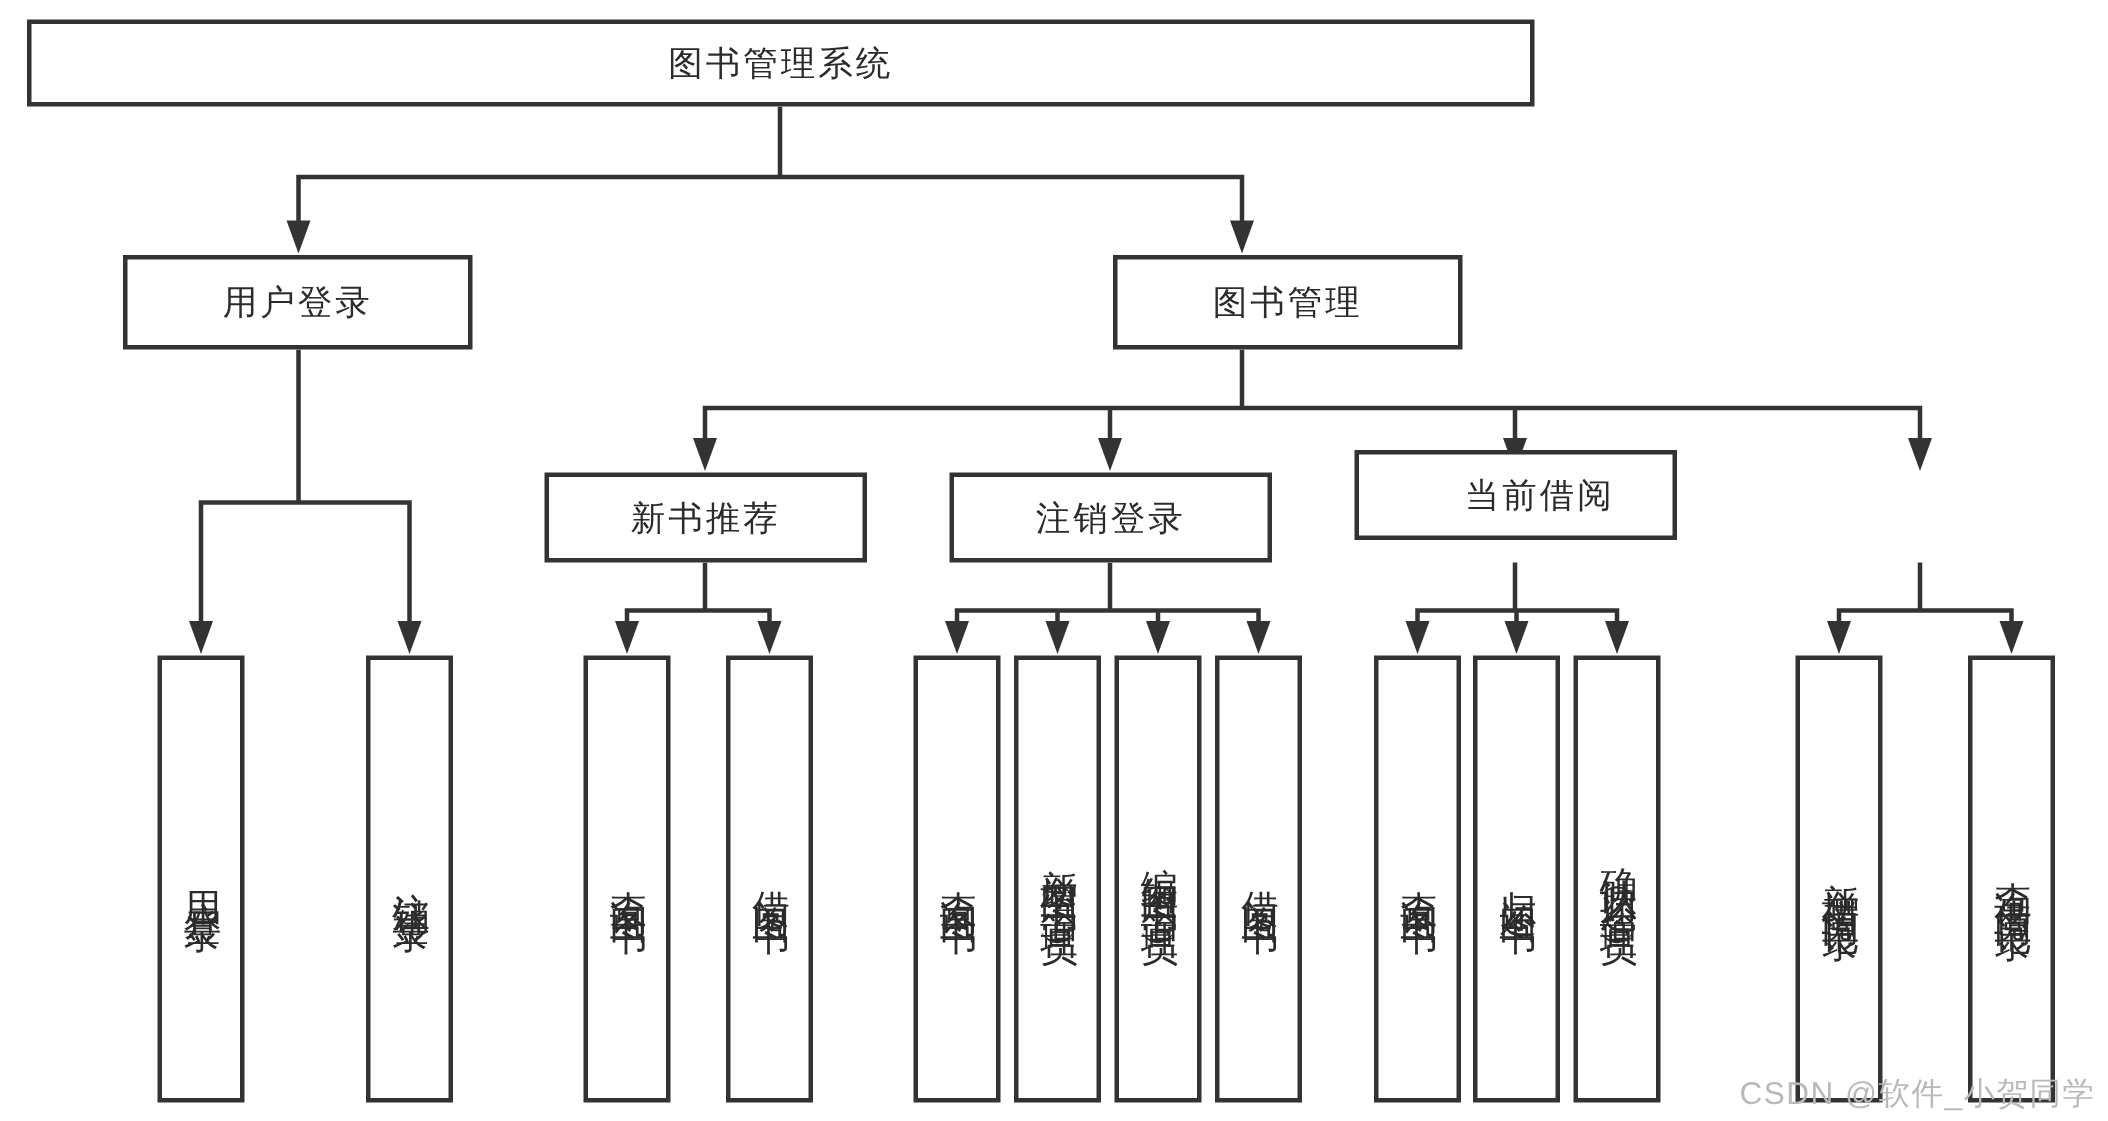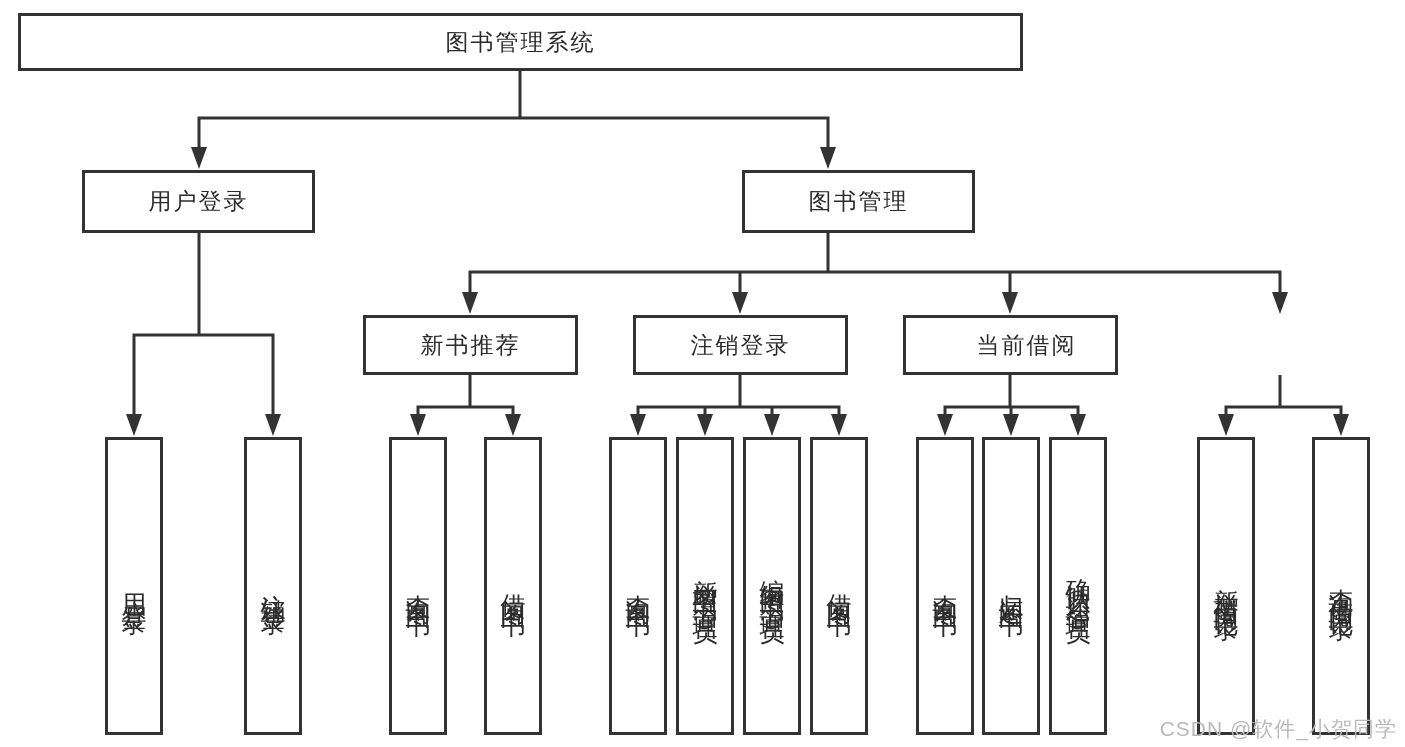--- a/index.html
+++ b/index.html
@@ -116,21 +116,21 @@
   <div class="node hbox" style="left:711px; top:170px; width:233px; height:63px;margin-left:31px;">
     <span>图书管理</span>
   </div>
 
   <div class="node hbox" style="left:363px; top:315px; width:215px; height:60px;">
     <span>新书推荐</span>
   </div>
   <div class="node hbox" style="left:633px; top:315px; width:215px; height:60px;">
     <span>注销登录</span>
   </div>
-  <div class="node hbox" style="left:903px; top:315px; width:215px; height:60px;padding-left:32px;">
+  <div class="node hbox" style="left:903px; top:300px; width:215px; height:60px;padding-left:32px;">
     <span>当前借阅</span>
   </div>
 
   <div class="node vbox" style="left:105px;">
     <span class="vtext">用户登录</span>
   </div>
   <div class="node vbox" style="left:244px;">
     <span class="vtext">注销登录</span>
   </div>
 

